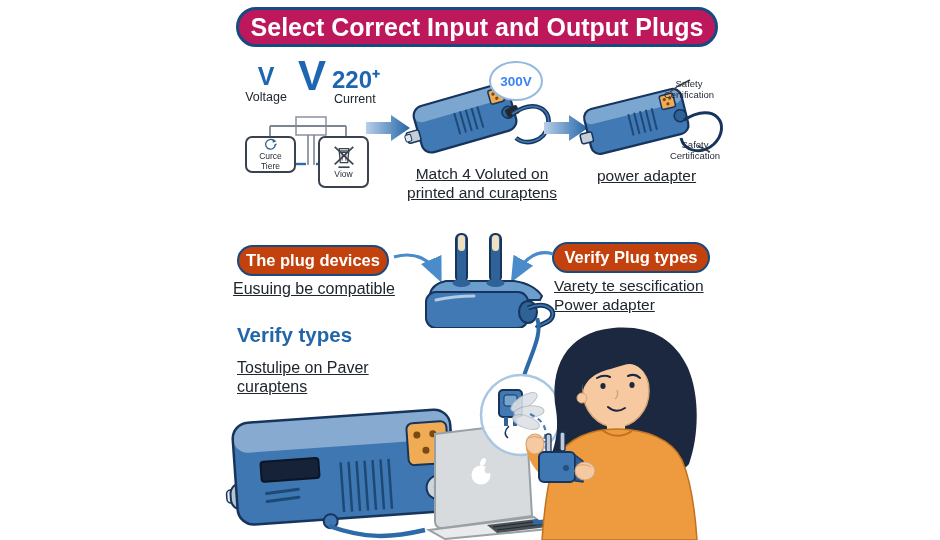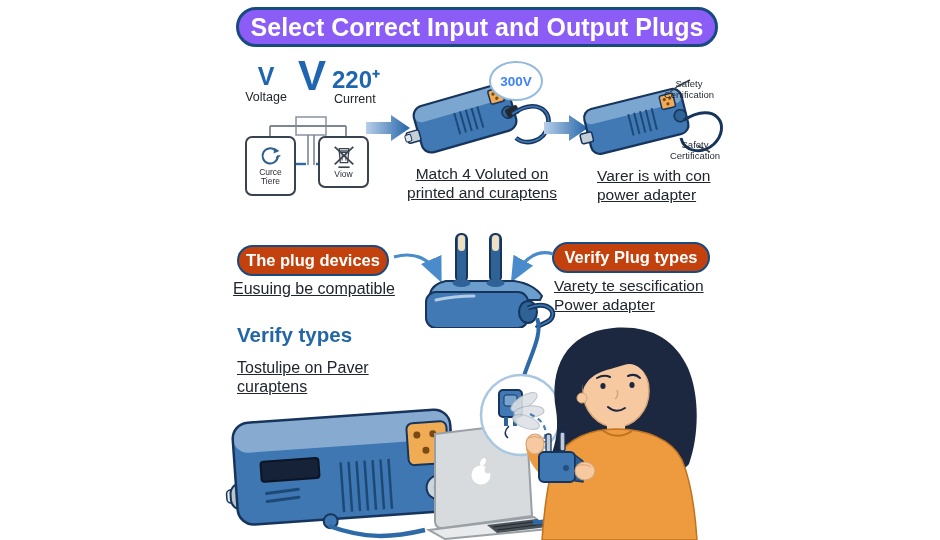--- a/index.html
+++ b/index.html
@@ -1,21 +1,21 @@
 <!DOCTYPE html>
 <html><head>
 <meta charset="utf-8">
 <style>
   html,body{margin:0;padding:0;background:#fff;}
   .stage{position:relative;width:940px;height:540px;background:#fff;overflow:hidden;
          font-family:"Liberation Sans",sans-serif;margin:0 auto;}
   .abs{position:absolute;}
   .txt{color:#20262e;}
   .accent{color:#1e66b0;font-weight:bold;}
-  .banner{background:#8b5cf6;border:3px solid #174a80;border-radius:22px;
+  .banner{background:#be185d;border:3px solid #174a80;border-radius:22px;
           display:flex;align-items:center;justify-content:center;
           color:#fff;font-weight:bold;box-sizing:border-box;}
   .smallbanner{background:#c2410c;border:2.5px solid #174a80;border-radius:16px;
           display:flex;align-items:center;justify-content:center;
           color:#fff;font-weight:bold;box-sizing:border-box;}
   .cap{font-size:15.5px;line-height:18.5px;color:#20262e;text-decoration:underline;}
   .center{text-align:center;}
   .ibox{background:#fff;border:2px solid #39424f;border-radius:7px;
         display:flex;flex-direction:column;align-items:center;justify-content:center;
         box-sizing:border-box;}
@@ -49,21 +49,21 @@
     <polygon points="15,24 25,24 20,32" fill="#2e6aa8"></polygon>
     <polygon points="91,24 101,24 96,32" fill="#2e6aa8"></polygon>
     <line x1="58" y1="23" x2="58" y2="53" stroke="#7d8794" stroke-width="1.6"></line>
     <line x1="64" y1="23" x2="64" y2="53" stroke="#7d8794" stroke-width="1.6"></line>
     <line x1="56" y1="52" x2="44" y2="52" stroke="#2e6aa8" stroke-width="2.4"></line>
     <polygon points="44,47 44,57 36,52" fill="#2e6aa8"></polygon>
     <line x1="66" y1="52" x2="78" y2="52" stroke="#2e6aa8" stroke-width="2.4"></line>
     <polygon points="78,47 78,57 86,52" fill="#2e6aa8"></polygon>
   </svg>
 
-  <div class="abs ibox" style="left:245px;top:136px;width:51px;height:60px;">
+  <div class="abs ibox" style="left:245px;top:136px;width:51px;height:37px;">
     <svg width="24" height="22" viewBox="0 0 28 26">
       <path d="M19,5 A9,9 0 1 0 22,12" fill="none" stroke="#2b5f8e" stroke-width="2.4" stroke-linecap="round"></path>
       <polygon points="18,2 24,6 17,9" fill="#2b5f8e"></polygon>
       <path d="M20,14 l5,-3" stroke="#2b5f8e" stroke-width="1.6"></path>
     </svg>
     <span class="lbl">Curce</span>
     <span class="lbl">Tiere</span>
   </div>
 
   <div class="abs ibox" style="left:318px;top:136px;width:51px;height:52px;">
@@ -155,21 +155,20 @@
   </svg>
   <div class="abs callout" style="left:656px;top:78px;width:66px;">
     <div>Safety</div>
     <div>Certification</div>
   </div>
   <div class="abs callout" style="left:660px;top:139px;width:70px;">
     <div>Safety</div>
     <div>Certification</div>
   </div>
   <div class="abs cap" style="left:597px;top:167px;width:135px;">
-    <div>Varer is with con</div>
     <div>power adapter</div>
   </div>
 
   <div class="abs smallbanner" style="left:237px;top:245px;width:152px;height:31px;font-size:16.5px;">
     <span>The plug devices</span>
   </div>
   <div class="abs cap center" style="left:226px;top:280px;width:176px;font-size:16px;">Eusuing be compatible</div>
 
   <div class="abs smallbanner" style="left:552px;top:242px;width:158px;height:31px;font-size:16.5px;">
     <span>Verify Plug types</span>

